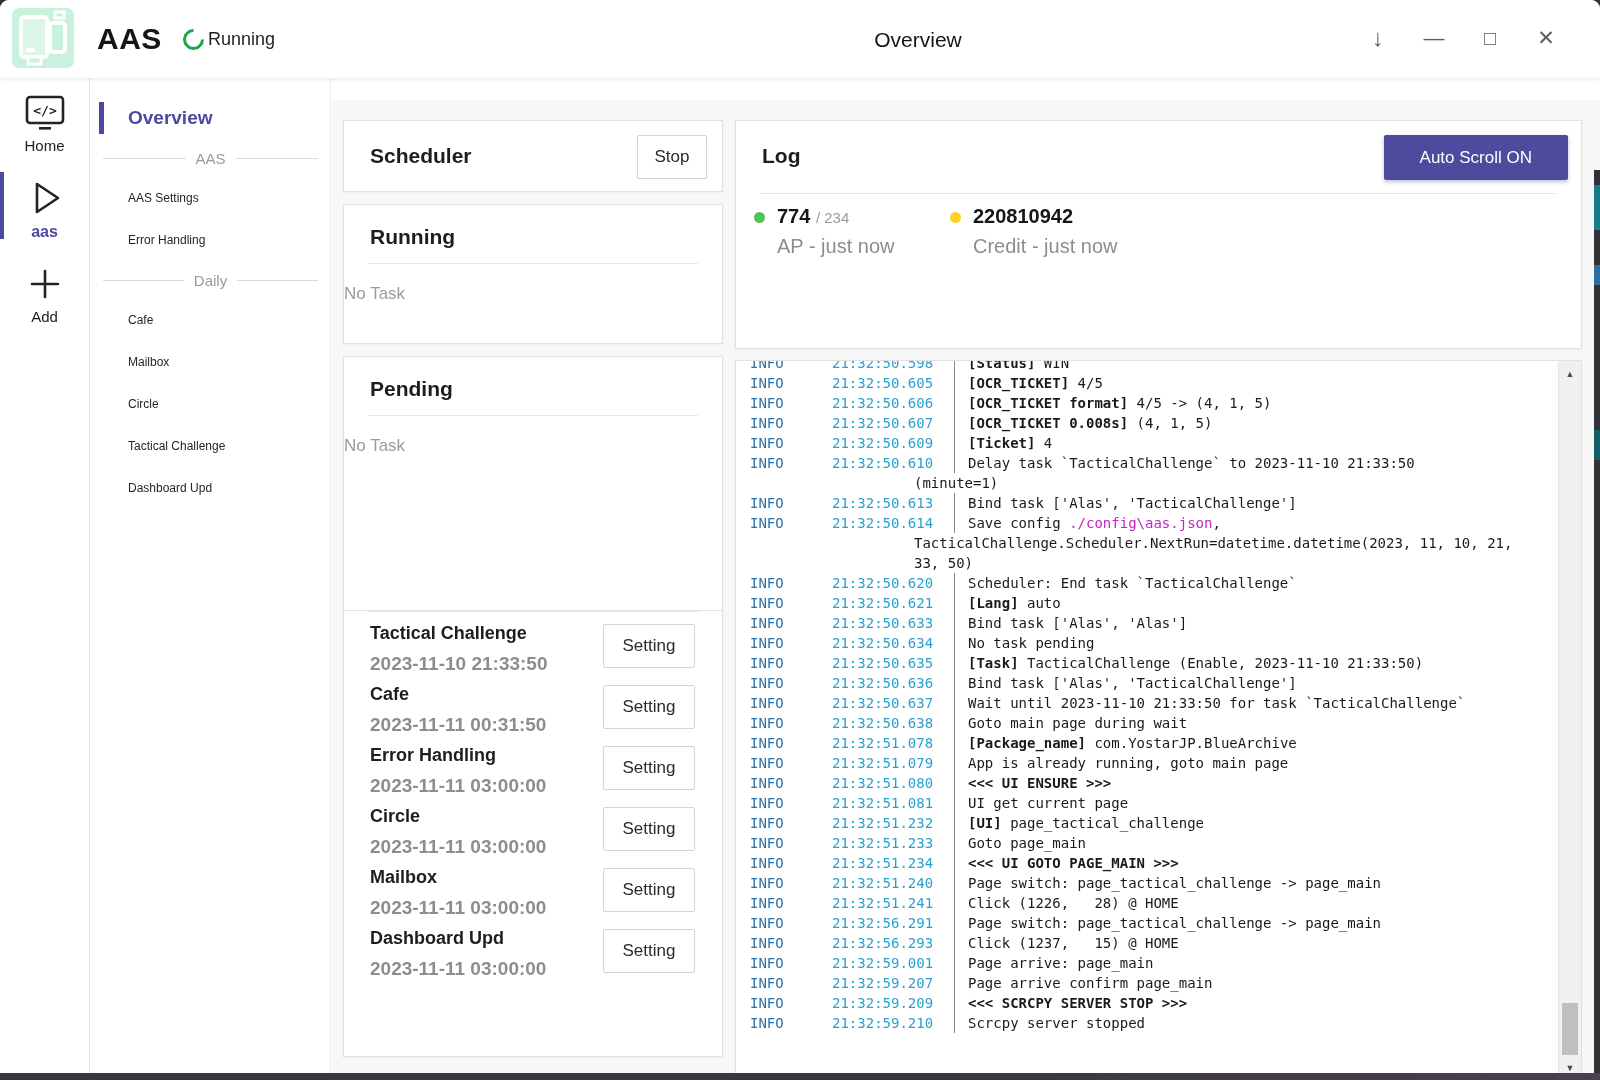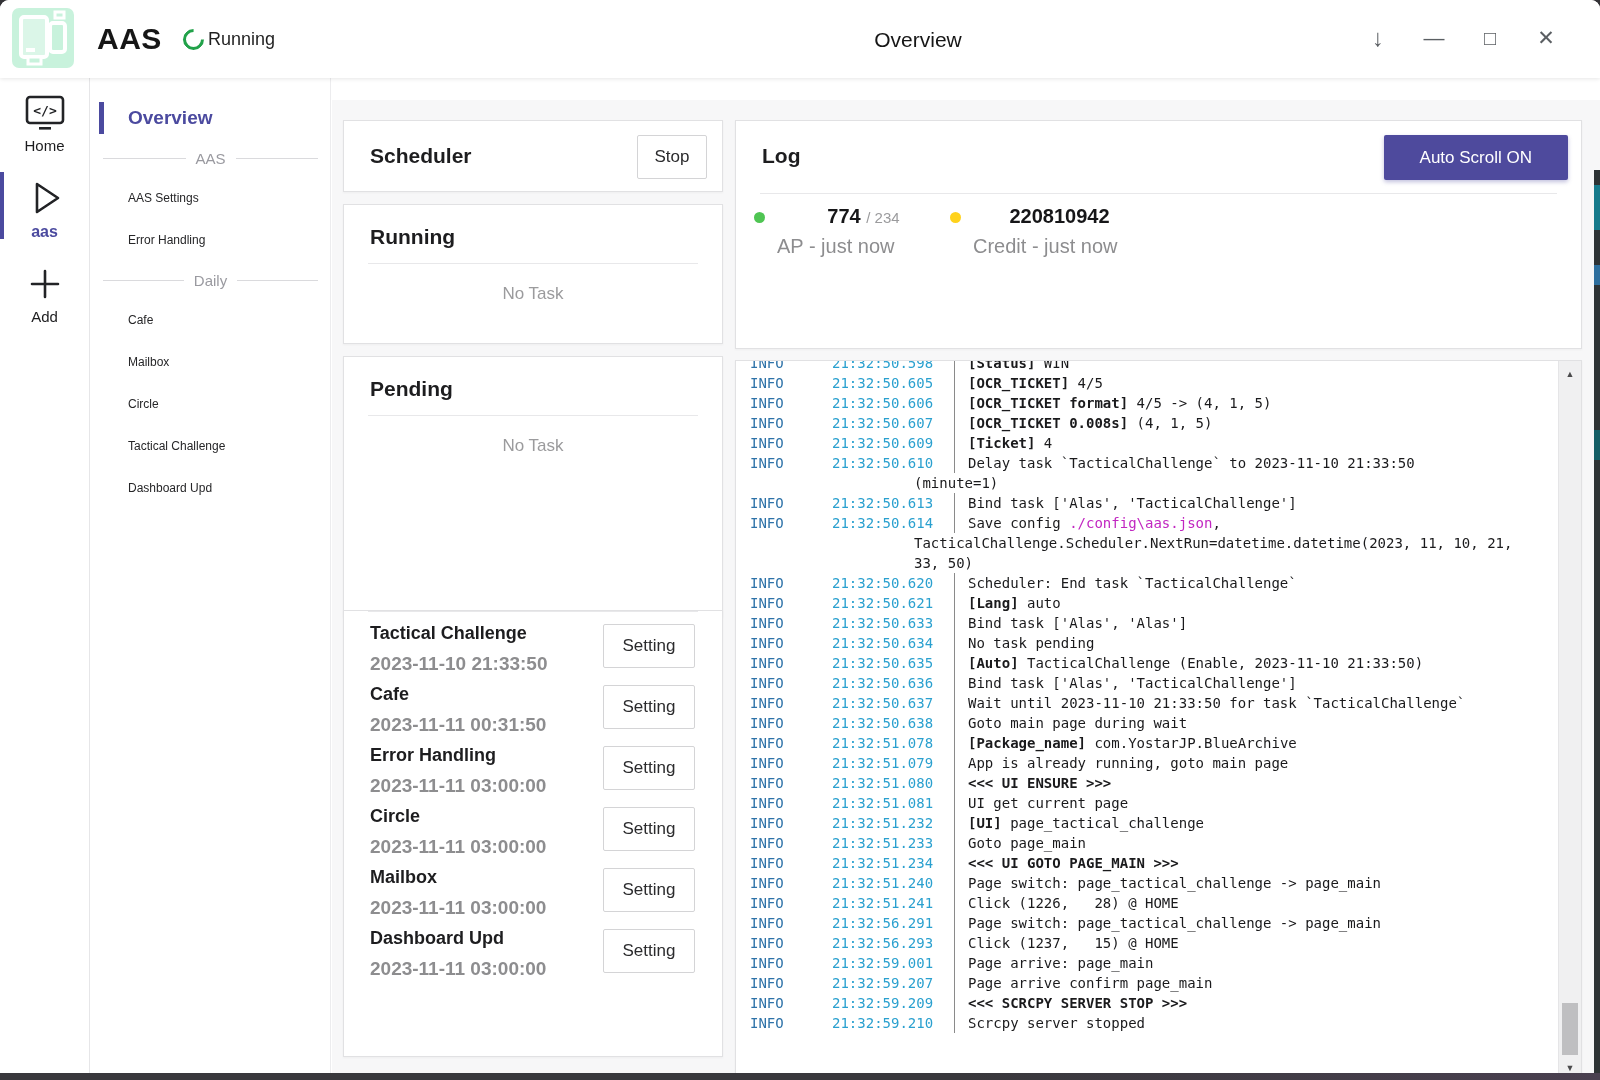--- a/index.html
+++ b/index.html
@@ -58,39 +58,39 @@
   .btn-outline { background:#fff; border:1px solid #d4d4d6; border-radius:2px; font-size:17px; color:#2b2b2d;
                  font-family:"Liberation Sans",sans-serif; cursor:pointer; }
 
   .card-scheduler { left:11px; top:20px; width:380px; height:72px; }
   .card-scheduler .card-title { position:absolute; left:26px; top:23px; }
   .btn-stop { position:absolute; right:15px; top:14px; width:70px; height:44px; }
 
   .card-running  { left:11px; top:104px; width:380px; height:140px; }
   .card-pending  { left:11px; top:256px; width:380px; height:261px; }
   .card-running .card-title, .card-pending .card-title, .card-waiting .card-title { padding:20px 0 14px 26px; }
-  .empty-task { text-align:center; margin-top:20px; font-size:17px; color:#9b9b9d; }
+  .empty-task { margin-top:20px; font-size:17px; color:#9b9b9d; }
 
   .card-waiting { left:11px; top:510px; width:380px; height:447px; }
   .wait-list { padding:6px 26px 0 26px; }
   .wait-row { position:relative; height:61px; }
   .wait-name { position:absolute; left:0; top:5px; font-size:18px; font-weight:700; color:#1d1d1f; }
   .wait-date { position:absolute; left:0; top:35px; font-size:19px; font-weight:600; color:#8d8d8f; }
   .wait-setting { position:absolute; right:1px; top:6px; width:92px; height:44px; }
 
   .card-loghead { left:403px; top:20px; width:847px; height:229px; }
   .card-loghead .card-title { position:absolute; left:26px; top:23px; }
   .btn-autoscroll { position:absolute; right:13px; top:14px; height:45px; padding:0 36px; background:#4e4a9d;
                     color:#fff; border:none; border-radius:2px; font-size:17px; cursor:pointer;
                     box-shadow:0 2px 4px rgba(78,74,157,.35); font-family:"Liberation Sans",sans-serif; }
   .card-loghead .hdivider { position:absolute; left:0; right:0; top:72px; margin:0 24px; }
   .stats { position:absolute; left:18px; top:84px; display:flex; }
   .stat { width:196px; position:relative; padding-left:23px; }
   .stat-dot { position:absolute; left:0; top:7px; width:11px; height:11px; border-radius:50%; }
-  .stat-line1 { font-size:20px; font-weight:700; color:#161618; white-space:nowrap;text-align:center; }
+  .stat-line1 { font-size:20px; font-weight:700; color:#161618; white-space:nowrap; }
   .stat-suffix { font-size:15px; font-weight:400; color:#9b9b9d; }
   .stat-label { margin-top:7px; font-size:20px; color:#8d8d8f; white-space:nowrap; }
 
   
   .card-logconsole { left:403px; top:260px; width:847px; height:722px; overflow:hidden; }
   .log-lines { position:absolute; left:14px; top:-8px; right:42px;
                font-family:"DejaVu Sans Mono",monospace; font-size:14px; line-height:20px; color:#1a1a1c; }
   .log-row { display:flex; }
   .lvl  { width:82px; flex:none; color:#2d72a8; }
   .time { width:122px; flex:none; color:#2aa0cf; }
@@ -338,21 +338,21 @@
     <span class="msg"><span class="sg-p">Bind task ['Alas', 'Alas']</span></span>
   </div>
           <div class="log-row">
     <span class="lvl">INFO</span>
     <span class="time">21:32:50.634</span>
     <span class="msg"><span class="sg-p">No task pending</span></span>
   </div>
           <div class="log-row">
     <span class="lvl">INFO</span>
     <span class="time">21:32:50.635</span>
-    <span class="msg"><span class="sg-b">[Auto]</span><span class="sg-p"> TacticalChallenge (Enable, 2023-11-10 21:33:50)</span></span>
+    <span class="msg"><span class="sg-b">[Task]</span><span class="sg-p"> TacticalChallenge (Enable, 2023-11-10 21:33:50)</span></span>
   </div>
           <div class="log-row">
     <span class="lvl">INFO</span>
     <span class="time">21:32:50.636</span>
     <span class="msg"><span class="sg-p">Bind task ['Alas', 'TacticalChallenge']</span></span>
   </div>
           <div class="log-row">
     <span class="lvl">INFO</span>
     <span class="time">21:32:50.637</span>
     <span class="msg"><span class="sg-p">Wait until 2023-11-10 21:33:50 for task `TacticalChallenge`</span></span>

